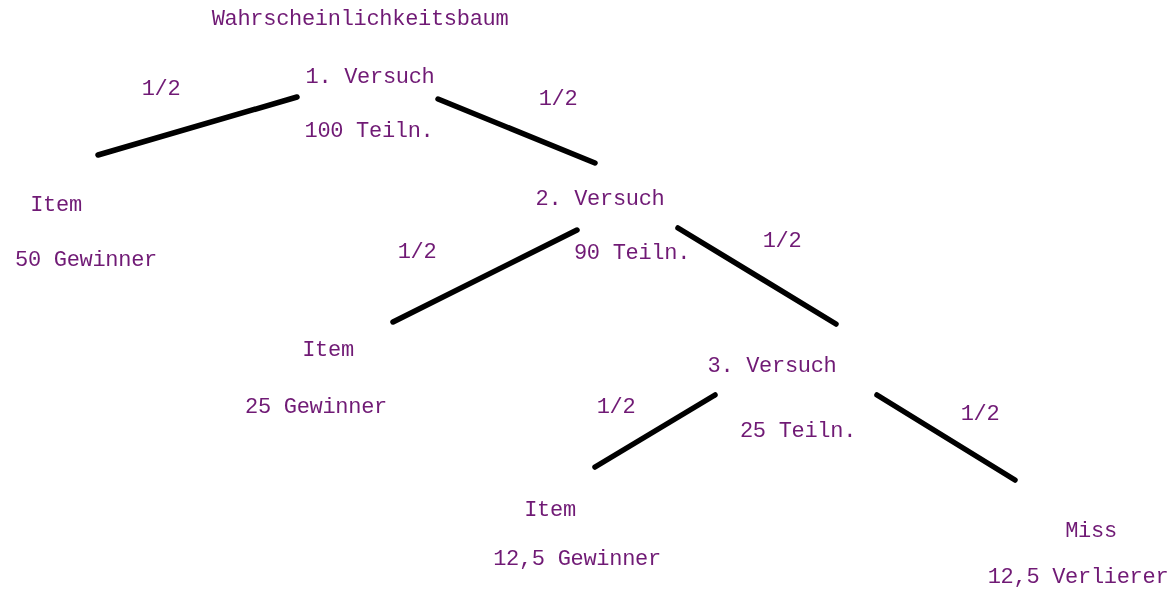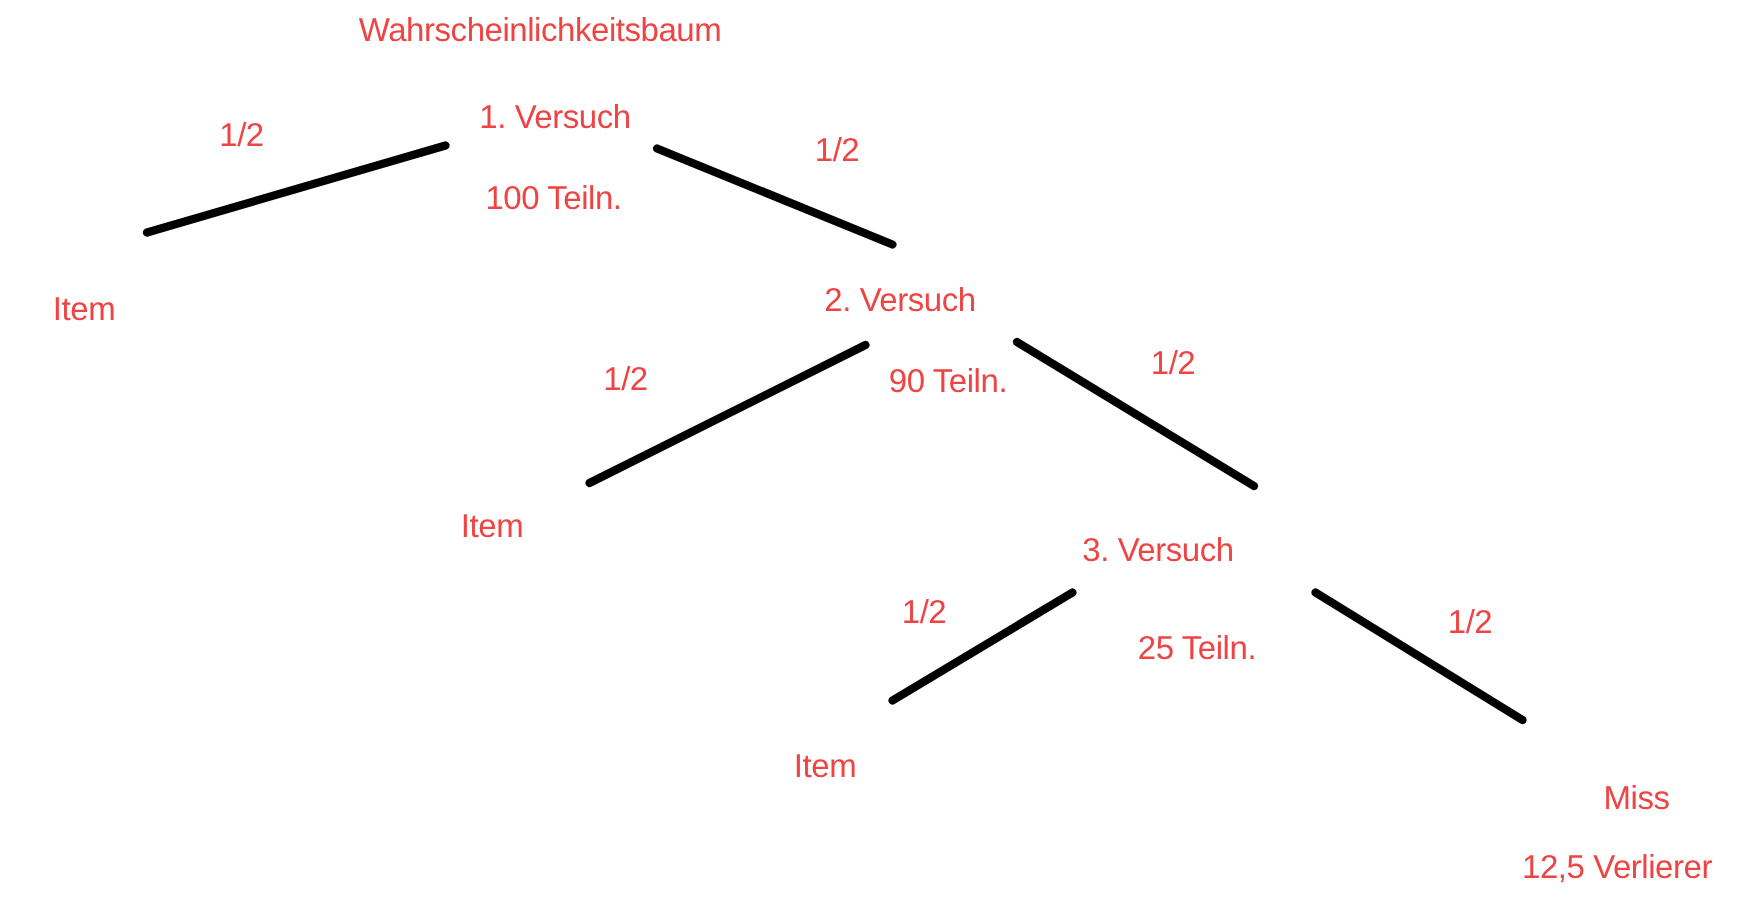--- a/index.html
+++ b/index.html
@@ -6,22 +6,22 @@
     margin: 0;
     padding: 0;
     background: #ffffff;
   }
   .canvas {
     position: relative;
     width: 1168px;
     height: 604px;
     background: #ffffff;
     overflow: hidden;
-    font-family: Liberation Sans, sans-serif;
-    color: #ef4444;
+    font-family: Liberation Mono, monospace;
+    color: #701a75;
   }
   .lines {
     position: absolute;
     left: 0;
     top: 0;
   }
   .lines line {
     stroke: #000000;
     stroke-width: 5.5;
     stroke-linecap: round;
@@ -71,28 +71,31 @@
     <line x1="877" y1="395" x2="1015" y2="480"></line>
   </svg>
 
   <div class="lbl pos-title">Wahrscheinlichkeitsbaum</div>
 
   <div class="lbl pos-v1-name">1. Versuch</div>
   <div class="lbl pos-v1-detail">100 Teiln.</div>
   <div class="lbl pos-p1-left">1/2</div>
   <div class="lbl pos-p1-right">1/2</div>
   <div class="lbl pos-o1-name">Item</div>
+  <div class="lbl pos-o1-detail">50 Gewinner</div>
 
   <div class="lbl pos-v2-name">2. Versuch</div>
   <div class="lbl pos-v2-detail">90 Teiln.</div>
   <div class="lbl pos-p2-left">1/2</div>
   <div class="lbl pos-p2-right">1/2</div>
   <div class="lbl pos-o2-name">Item</div>
+  <div class="lbl pos-o2-detail">25 Gewinner</div>
 
   <div class="lbl pos-v3-name">3. Versuch</div>
   <div class="lbl pos-v3-detail">25 Teiln.</div>
   <div class="lbl pos-p3-left">1/2</div>
   <div class="lbl pos-p3-right">1/2</div>
   <div class="lbl pos-o3-name">Item</div>
+  <div class="lbl pos-o3-detail">12,5 Gewinner</div>
   <div class="lbl pos-miss-name">Miss</div>
   <div class="lbl pos-miss-detail">12,5 Verlierer</div>
 
 </div>
 
 </body></html>

